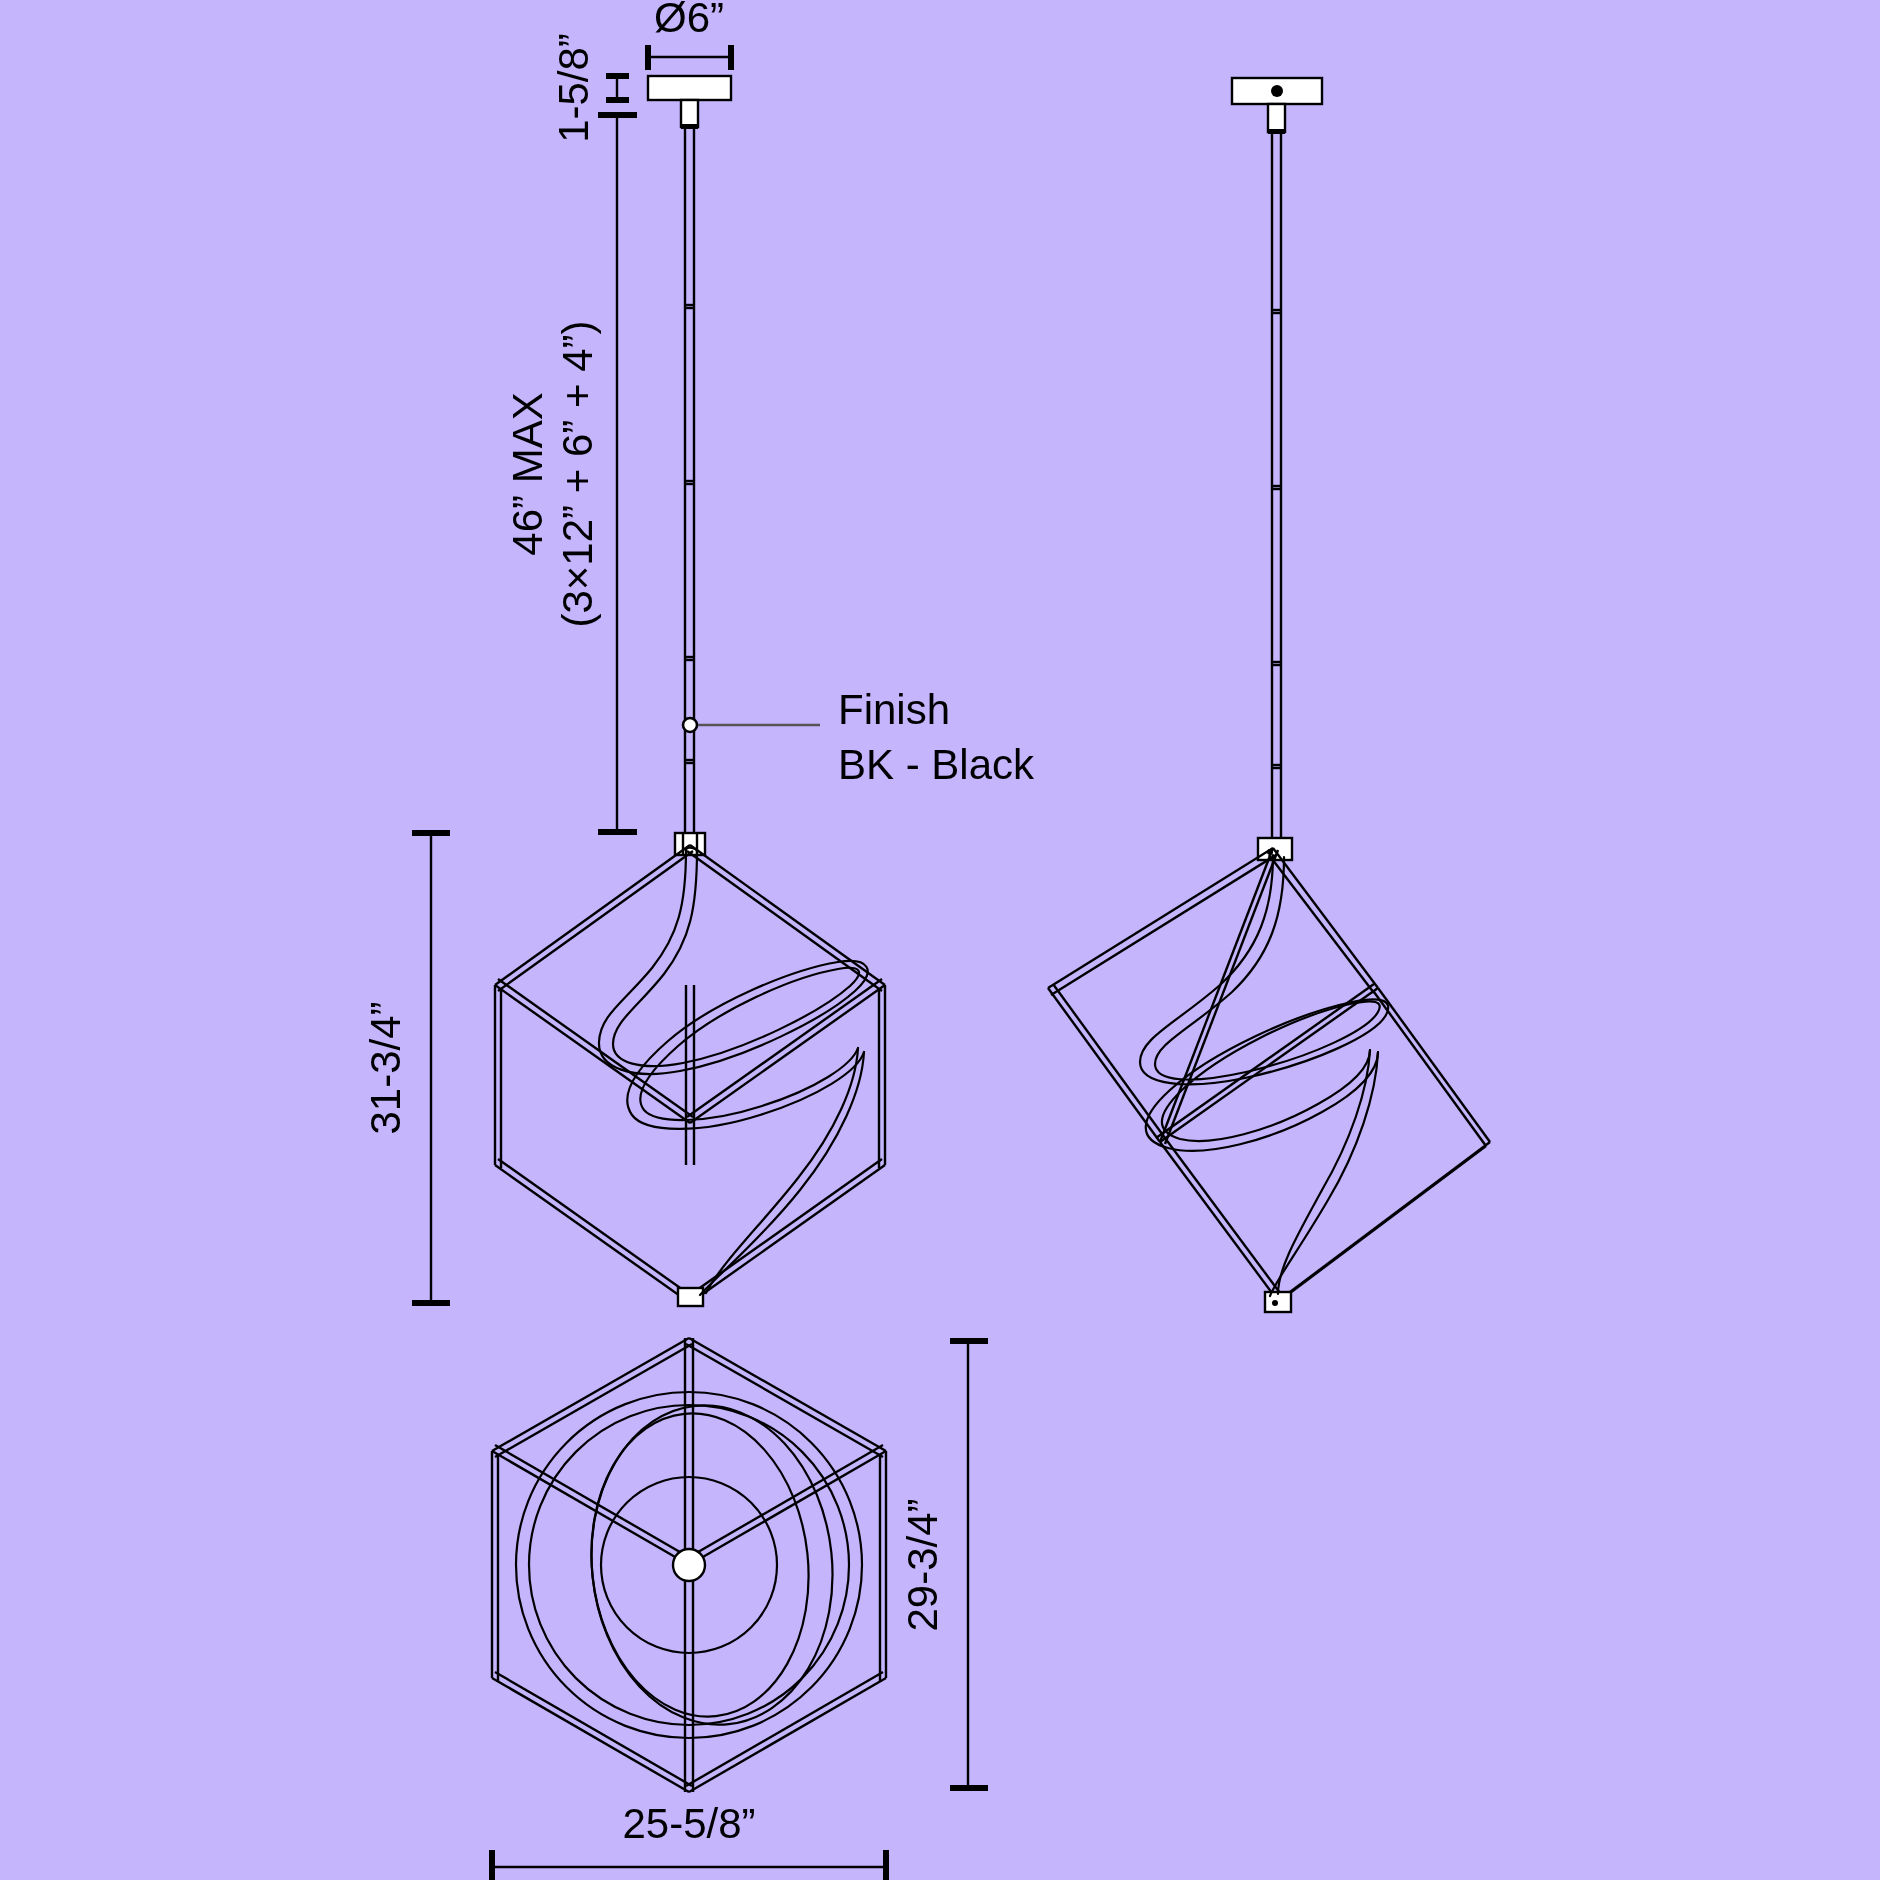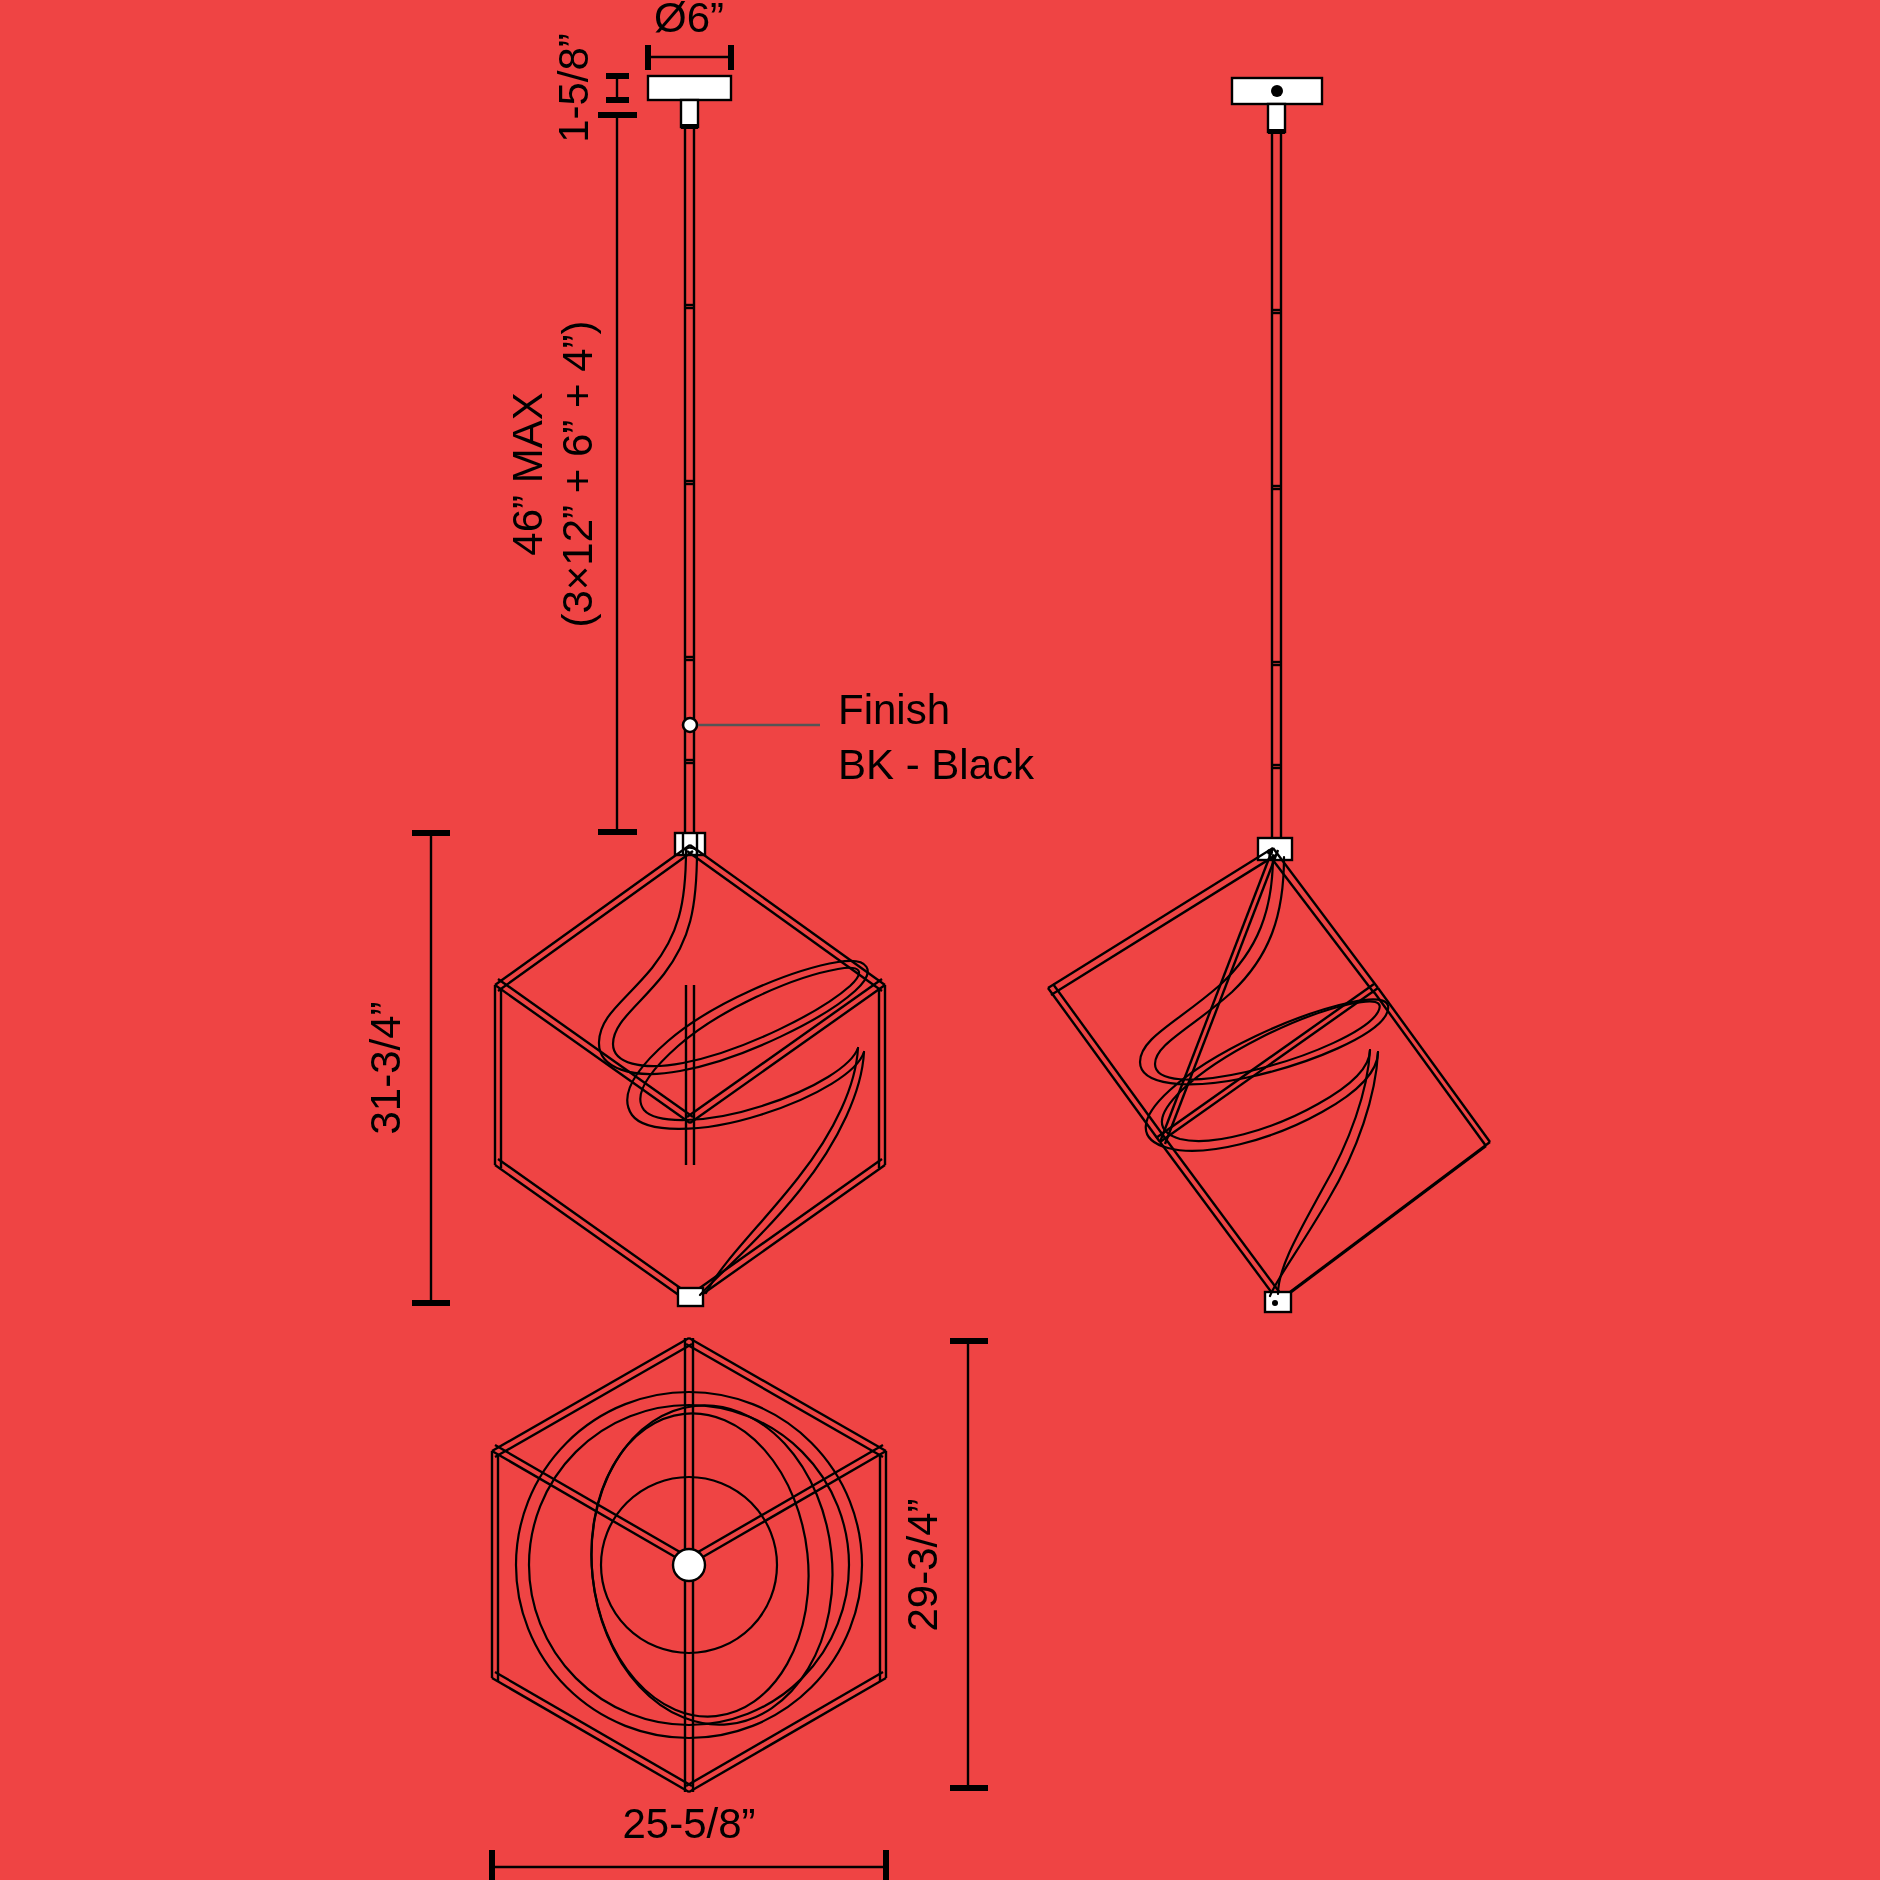--- a/index.html
+++ b/index.html
@@ -4,21 +4,21 @@
 <style>
   html, body {
     margin: 0;
     padding: 0;
     background: #ffffff;
   }
   #sheet {
     position: relative;
     width: 1880px;
     height: 1880px;
-    background: #ef4444;
+    background: #c4b5fd;
     font-family: "Liberation Sans", sans-serif;
     overflow: hidden;
   }
   #sheet svg {
     position: absolute;
     top: 0;
     left: 0;
   }
   .dimtext {
     font-family: "Liberation Sans", sans-serif;

